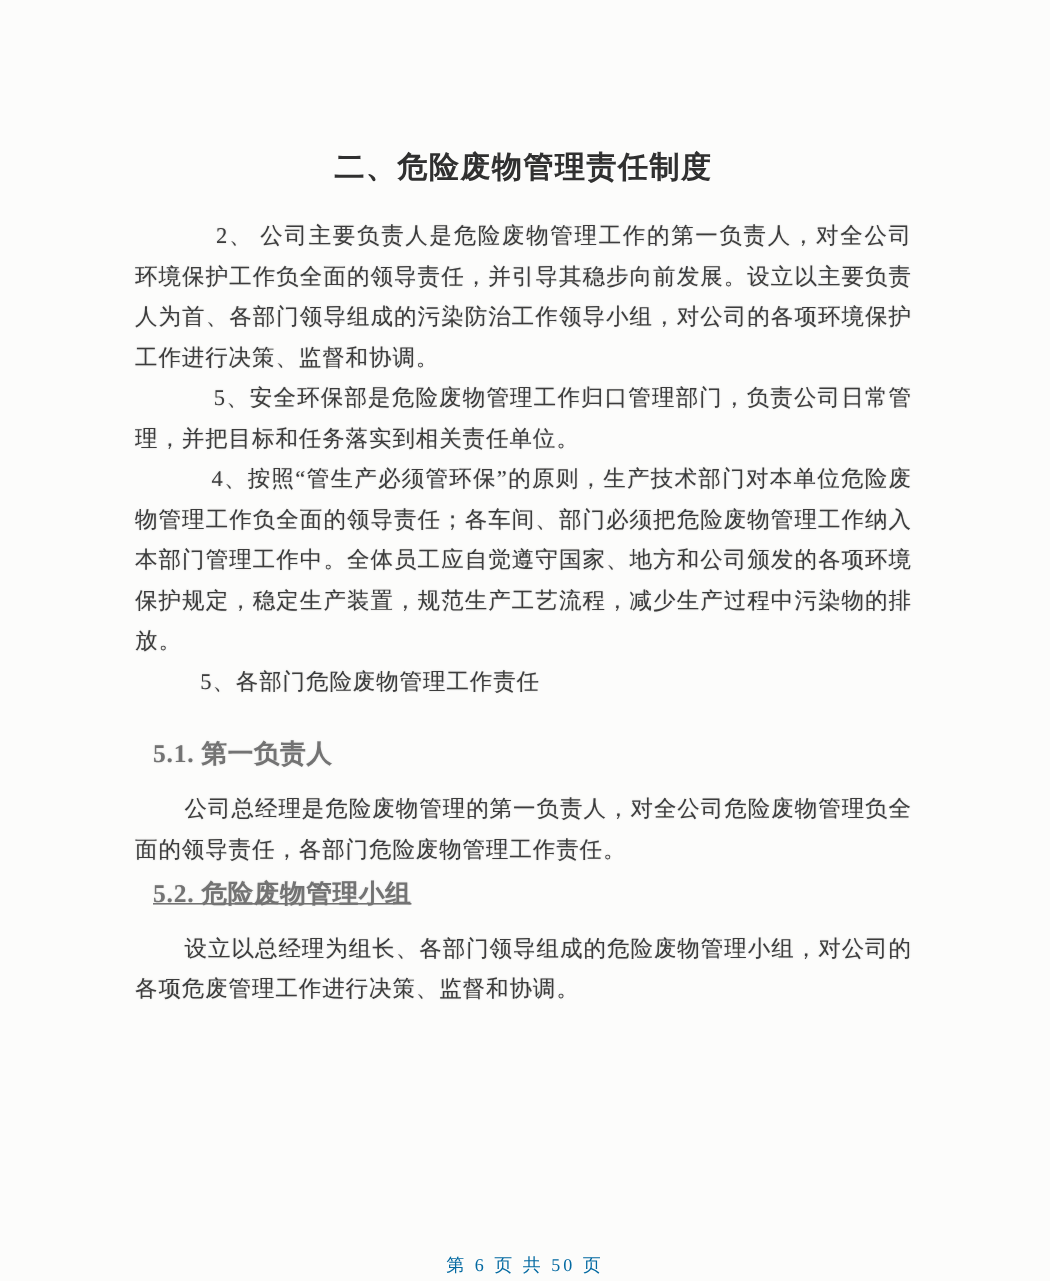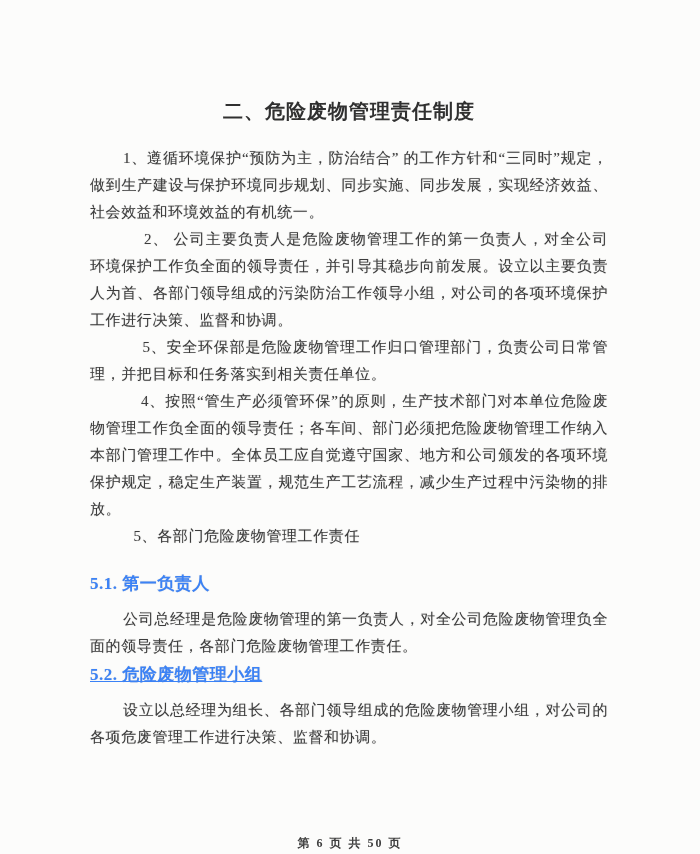--- a/index.html
+++ b/index.html
@@ -38,53 +38,51 @@
     text-align: justify;
     letter-spacing: 0.6px;
     text-shadow: 0 0 1px rgba(70,70,70,0.35);
   }
   .indent-2  { text-indent: 2.2em; }
   .indent-36 { text-indent: 3.6em; }
   .indent-35 { text-indent: 3.5em; }
   .indent-34 { text-indent: 3.4em; }
   .indent-29 { text-indent: 2.9em; }
   .sub-heading {
-    margin: 0;
+    margin: 12px;
     font-size: 17px;
     font-weight: bold;
     line-height: 24px;
     letter-spacing: 0.5px;
-    color: #3b82f6;
+    color: #737373;
     text-shadow: 0 0 1px rgba(70,70,70,0.25);
   }
   .sub-heading.first { margin-top: 22px; }
   .after-heading { margin-top: 10px; }
   .sub-heading.second { margin-top: 3px; text-decoration: underline; }
   .page-footer {
     position: absolute;
     left: 0;
     right: 0;
     top: 835px;
     text-align: center;
     font-size: 12px;
     letter-spacing: 2px;
-    color: #404040;
-    font-weight: bold;
+    color: #0369a1;
   }
 </style>
 </head>
 <body>
 
 <div class="page">
   <div class="content">
 
     <h1 class="doc-title">二、危险废物管理责任制度</h1>
 
 
-    <p class="para indent-2">1、遵循环境保护“预防为主，防治结合” 的工作方针和“三同时”规定，做到生产建设与保护环境同步规划、同步实施、同步发展，实现经济效益、社会效益和环境效益的有机统一。</p>
 
     <p class="para indent-36">2、 公司主要负责人是危险废物管理工作的第一负责人，对全公司环境保护工作负全面的领导责任，并引导其稳步向前发展。设立以主要负责人为首、各部门领导组成的污染防治工作领导小组，对公司的各项环境保护工作进行决策、监督和协调。</p>
 
     <p class="para indent-35">5、安全环保部是危险废物管理工作归口管理部门，负责公司日常管理，并把目标和任务落实到相关责任单位。</p>
 
     <p class="para indent-34">4、按照“管生产必须管环保”的原则，生产技术部门对本单位危险废物管理工作负全面的领导责任；各车间、部门必须把危险废物管理工作纳入本部门管理工作中。全体员工应自觉遵守国家、地方和公司颁发的各项环境保护规定，稳定生产装置，规范生产工艺流程，减少生产过程中污染物的排放。</p>
 
     <p class="para indent-29">5、各部门危险废物管理工作责任</p>
 
     <h2 class="sub-heading first">5.1. 第一负责人</h2>

